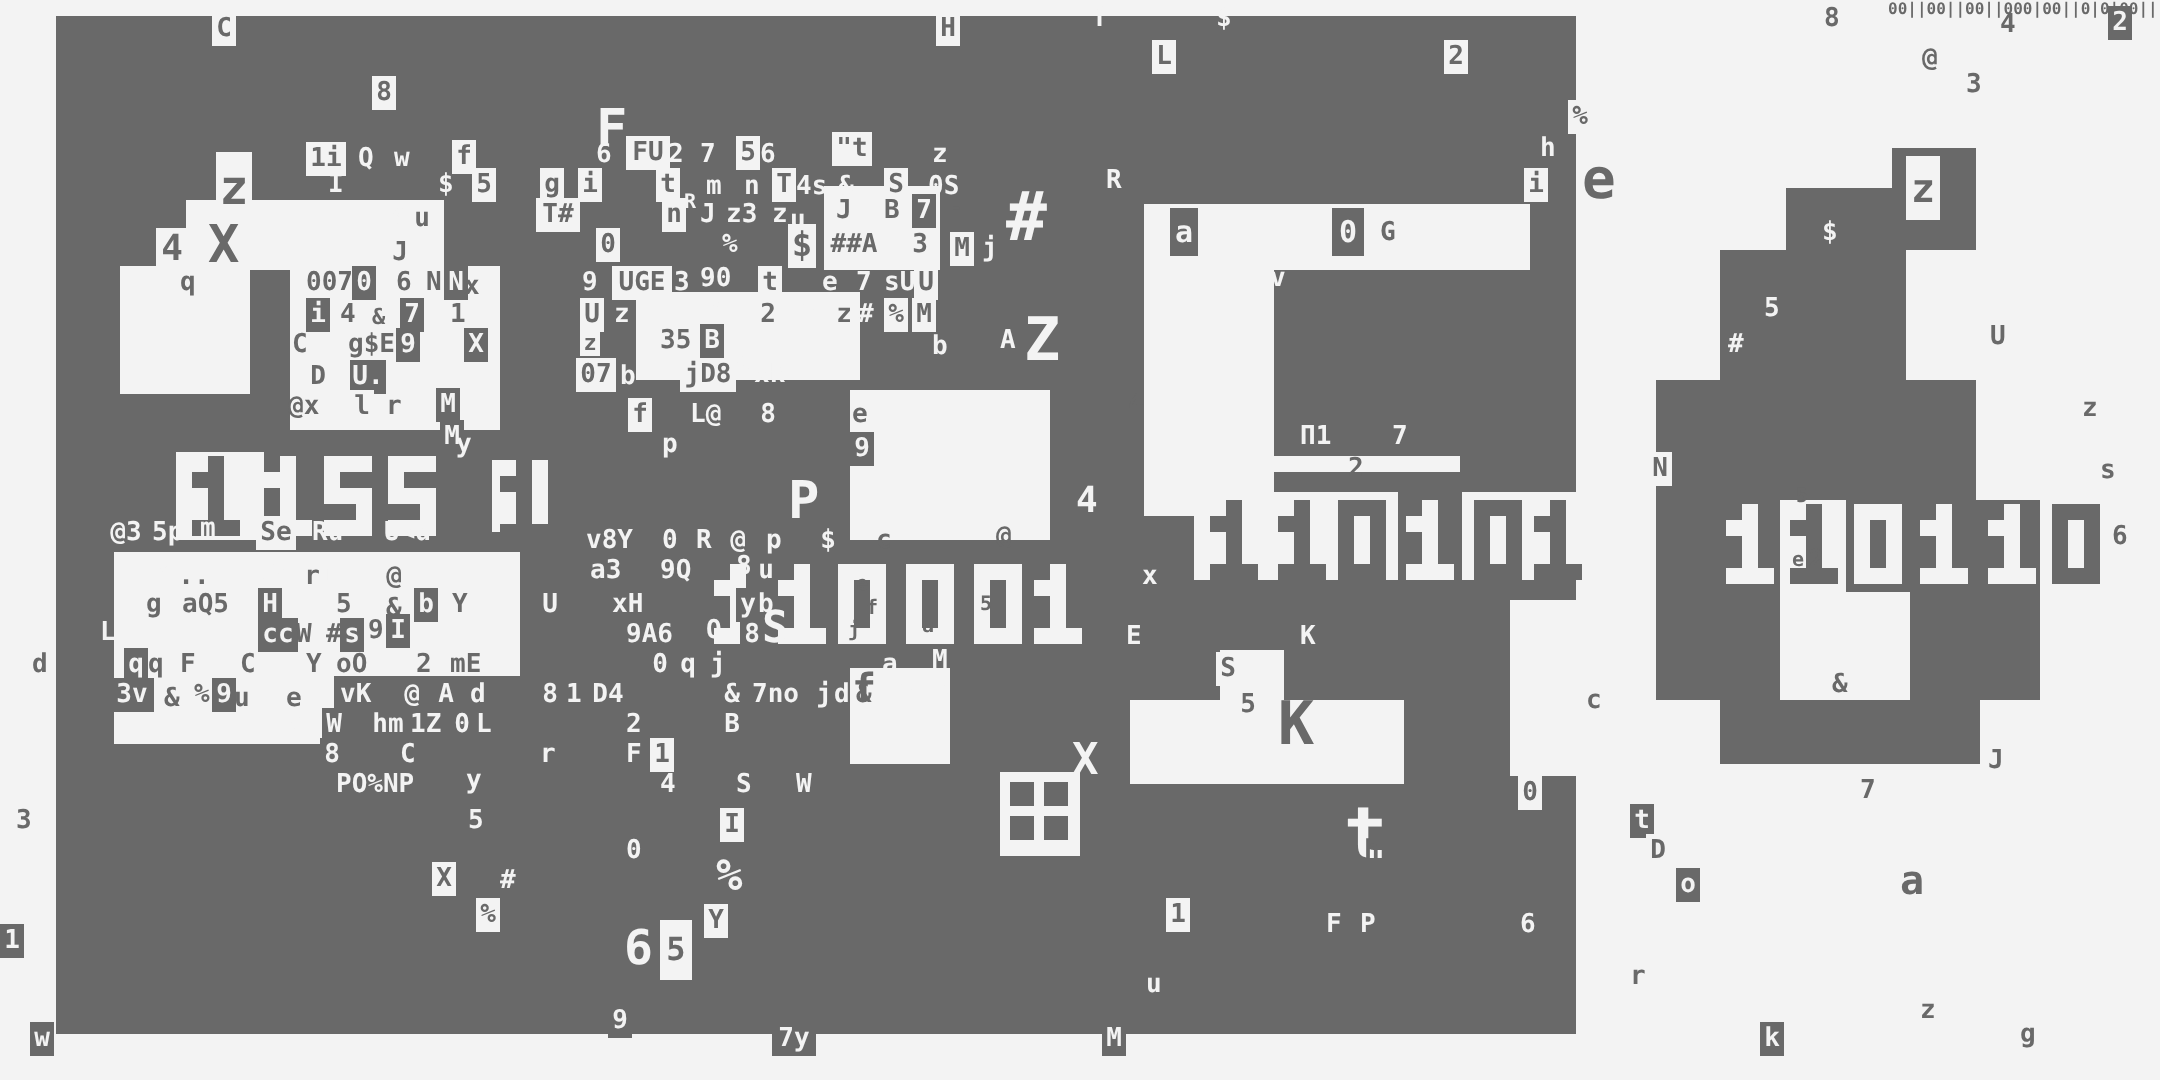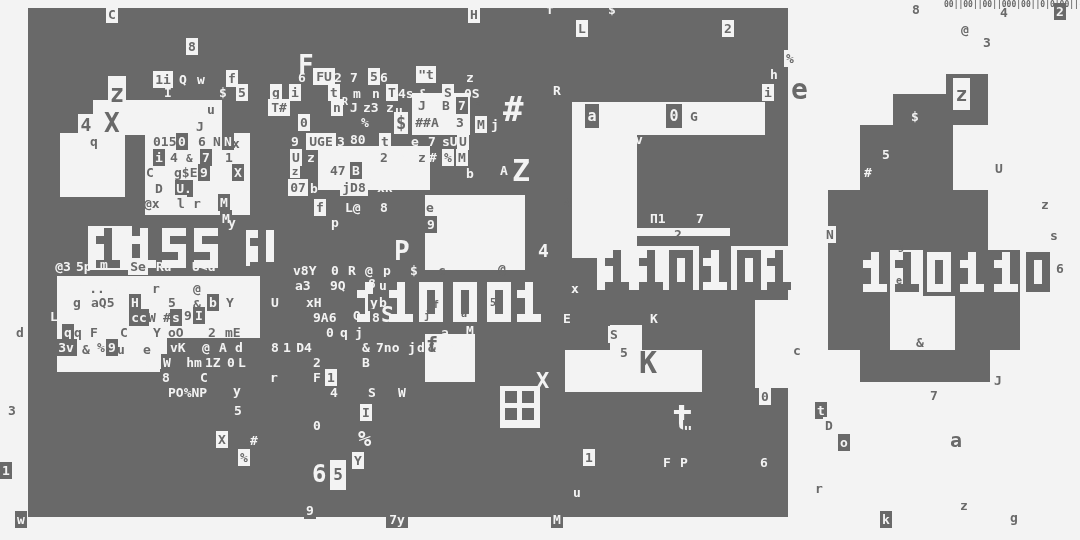--- a/index.html
+++ b/index.html
@@ -336,21 +336,21 @@
     <div class="glyph" style="left: 690px; top: 110px; font-size: 13px; color: rgb(105, 105, 105);">G</div>
     <div class="glyph" style="left: 912px; top: 3px; font-size: 13px; color: rgb(105, 105, 105);">8</div>
     <div class="glyph" style="left: 944px; top: 1px; font-size: 8px; color: rgb(105, 105, 105);">00||00||00||000|00||0|0|00||-0</div>
     <div class="glyph" style="left: 1000px; top: 6px; font-size: 13px; color: rgb(105, 105, 105);">4</div>
     <div class="glyph" style="left: 1054px; top: 3px; font-size: 13px; color: rgb(243, 243, 243); background: rgb(105, 105, 105); width: 12px; height: 17px;">2</div>
     <div class="glyph" style="left: 961px; top: 23px; font-size: 13px; color: rgb(105, 105, 105);">@</div>
     <div class="glyph" style="left: 983px; top: 36px; font-size: 13px; color: rgb(105, 105, 105);">3</div>
     <div class="glyph" style="left: 953px; top: 78px; font-size: 20px; color: rgb(105, 105, 105); background: rgb(243, 243, 243); width: 17px; height: 32px;">z</div>
     <div class="glyph" style="left: 911px; top: 110px; font-size: 13px; color: rgb(243, 243, 243);">$</div>
     <div class="glyph" style="left: 90px; top: 135px; font-size: 13px; color: rgb(105, 105, 105);">q</div>
-    <div class="glyph" style="left: 153px; top: 135px; font-size: 13px; color: rgb(105, 105, 105);">015</div>
+    <div class="glyph" style="left: 153px; top: 135px; font-size: 13px; color: rgb(105, 105, 105);">007</div>
     <div class="glyph" style="left: 176px; top: 133px; font-size: 13px; color: rgb(243, 243, 243); background: rgb(105, 105, 105); width: 12px; height: 17px;">0</div>
     <div class="glyph" style="left: 198px; top: 135px; font-size: 13px; color: rgb(105, 105, 105);">6</div>
     <div class="glyph" style="left: 213px; top: 135px; font-size: 13px; color: rgb(105, 105, 105);">N</div>
     <div class="glyph" style="left: 222px; top: 133px; font-size: 13px; color: rgb(243, 243, 243); background: rgb(105, 105, 105); width: 12px; height: 17px;">N</div>
     <div class="glyph" style="left: 232px; top: 137px; font-size: 13px; color: rgb(105, 105, 105);">x</div>
     <div class="glyph" style="left: 153px; top: 149px; font-size: 13px; color: rgb(243, 243, 243); background: rgb(105, 105, 105); width: 12px; height: 17px;">i</div>
     <div class="glyph" style="left: 170px; top: 151px; font-size: 13px; color: rgb(105, 105, 105);">4</div>
     <div class="glyph" style="left: 186px; top: 153px; font-size: 11px; color: rgb(105, 105, 105);">&amp;</div>
     <div class="glyph" style="left: 200px; top: 149px; font-size: 13px; color: rgb(243, 243, 243); background: rgb(105, 105, 105); width: 12px; height: 17px;">7</div>
     <div class="glyph" style="left: 225px; top: 151px; font-size: 13px; color: rgb(105, 105, 105);">1</div>
@@ -368,37 +368,37 @@
     <div class="glyph" style="left: 52px; top: 258px; font-size: 13px; color: rgb(243, 243, 243); background: rgb(105, 105, 105); width: 22px; height: 17px;">@3</div>
     <div class="glyph" style="left: 76px; top: 260px; font-size: 13px; color: rgb(243, 243, 243);">5p</div>
     <div class="glyph" style="left: 100px; top: 258px; font-size: 13px; color: rgb(243, 243, 243);">m</div>
     <div class="glyph" style="left: 128px; top: 258px; font-size: 13px; color: rgb(105, 105, 105); background: rgb(243, 243, 243); width: 20px; height: 17px;">Se</div>
     <div class="glyph" style="left: 156px; top: 260px; font-size: 13px; color: rgb(243, 243, 243);">Ru</div>
     <div class="glyph" style="left: 192px; top: 260px; font-size: 13px; color: rgb(243, 243, 243);">U&lt;d</div>
     <div class="glyph" style="left: 228px; top: 216px; font-size: 13px; color: rgb(243, 243, 243);">y</div>
     <div class="glyph" style="left: 291px; top: 135px; font-size: 13px; color: rgb(243, 243, 243);">9</div>
     <div class="glyph" style="left: 306px; top: 133px; font-size: 13px; color: rgb(105, 105, 105); background: rgb(243, 243, 243); width: 30px; height: 17px;">UGE</div>
     <div class="glyph" style="left: 337px; top: 135px; font-size: 13px; color: rgb(243, 243, 243);">3</div>
-    <div class="glyph" style="left: 350px; top: 133px; font-size: 13px; color: rgb(243, 243, 243);">80</div>
+    <div class="glyph" style="left: 350px; top: 133px; font-size: 13px; color: rgb(243, 243, 243);">90</div>
     <div class="glyph" style="left: 379px; top: 133px; font-size: 13px; color: rgb(105, 105, 105); background: rgb(243, 243, 243); width: 12px; height: 17px;">t</div>
     <div class="glyph" style="left: 411px; top: 135px; font-size: 13px; color: rgb(243, 243, 243);">e</div>
     <div class="glyph" style="left: 428px; top: 135px; font-size: 13px; color: rgb(243, 243, 243);">7</div>
     <div class="glyph" style="left: 442px; top: 135px; font-size: 13px; color: rgb(243, 243, 243);">sU</div>
     <div class="glyph" style="left: 457px; top: 133px; font-size: 13px; color: rgb(105, 105, 105); background: rgb(243, 243, 243); width: 12px; height: 17px;">U</div>
     <div class="glyph" style="left: 290px; top: 149px; font-size: 13px; color: rgb(105, 105, 105); background: rgb(243, 243, 243); width: 12px; height: 17px;">U</div>
     <div class="glyph" style="left: 307px; top: 151px; font-size: 13px; color: rgb(243, 243, 243);">z</div>
     <div class="glyph" style="left: 354px; top: 151px; font-size: 13px; color: rgb(243, 243, 243);">f</div>
     <div class="glyph" style="left: 378px; top: 149px; font-size: 13px; color: rgb(105, 105, 105); background: rgb(243, 243, 243); width: 12px; height: 17px;">2</div>
     <div class="glyph" style="left: 401px; top: 151px; font-size: 13px; color: rgb(243, 243, 243);">X</div>
     <div class="glyph" style="left: 416px; top: 149px; font-size: 13px; color: rgb(105, 105, 105); background: rgb(243, 243, 243); width: 12px; height: 17px;">z</div>
     <div class="glyph" style="left: 429px; top: 151px; font-size: 13px; color: rgb(243, 243, 243);">#</div>
     <div class="glyph" style="left: 442px; top: 149px; font-size: 13px; color: rgb(105, 105, 105); background: rgb(243, 243, 243); width: 12px; height: 17px;">%</div>
     <div class="glyph" style="left: 456px; top: 149px; font-size: 13px; color: rgb(105, 105, 105); background: rgb(243, 243, 243); width: 12px; height: 17px;">M</div>
     <div class="glyph" style="left: 290px; top: 164px; font-size: 11px; color: rgb(105, 105, 105); background: rgb(243, 243, 243); width: 10px; height: 14px;">z</div>
-    <div class="glyph" style="left: 330px; top: 164px; font-size: 13px; color: rgb(105, 105, 105);">47</div>
+    <div class="glyph" style="left: 330px; top: 164px; font-size: 13px; color: rgb(105, 105, 105);">35</div>
     <div class="glyph" style="left: 350px; top: 162px; font-size: 13px; color: rgb(243, 243, 243); background: rgb(105, 105, 105); width: 12px; height: 17px;">B</div>
     <div class="glyph" style="left: 466px; top: 167px; font-size: 13px; color: rgb(243, 243, 243);">b</div>
     <div class="glyph" style="left: 500px; top: 164px; font-size: 13px; color: rgb(243, 243, 243);">A</div>
     <div class="glyph" style="left: 512px; top: 156px; font-size: 30px; color: rgb(243, 243, 243);">Z</div>
     <div class="glyph" style="left: 288px; top: 179px; font-size: 13px; color: rgb(105, 105, 105); background: rgb(243, 243, 243); width: 20px; height: 17px;">07</div>
     <div class="glyph" style="left: 310px; top: 182px; font-size: 13px; color: rgb(243, 243, 243);">b</div>
     <div class="glyph" style="left: 340px; top: 179px; font-size: 13px; color: rgb(105, 105, 105); background: rgb(243, 243, 243); width: 28px; height: 17px;">jD8</div>
     <div class="glyph" style="left: 368px; top: 177px; font-size: 13px; color: rgb(243, 243, 243);">%</div>
     <div class="glyph" style="left: 377px; top: 181px; font-size: 13px; color: rgb(243, 243, 243);">xk</div>
     <div class="glyph" style="left: 314px; top: 199px; font-size: 13px; color: rgb(105, 105, 105); background: rgb(243, 243, 243); width: 12px; height: 17px;">f</div>

